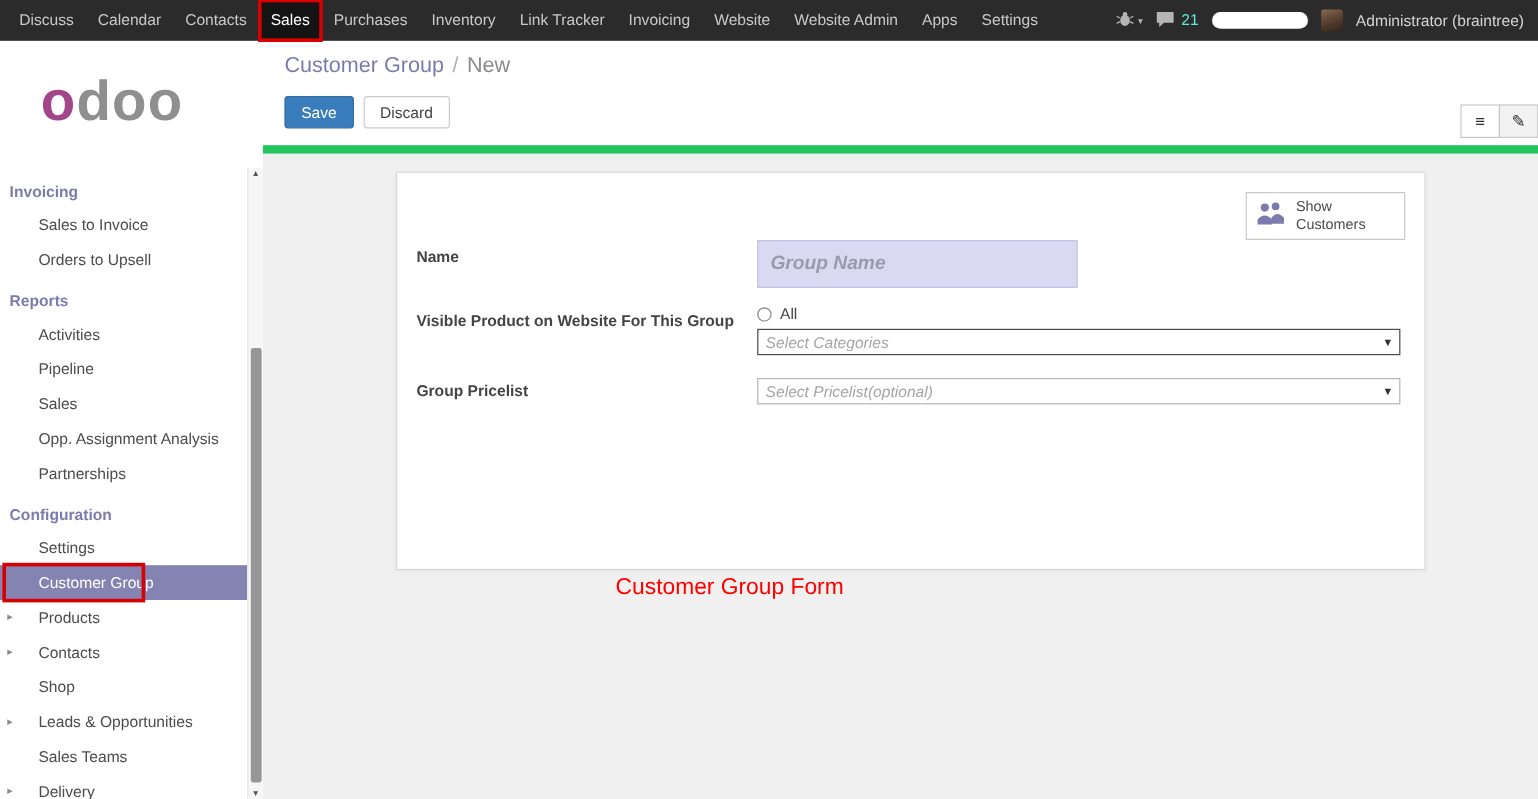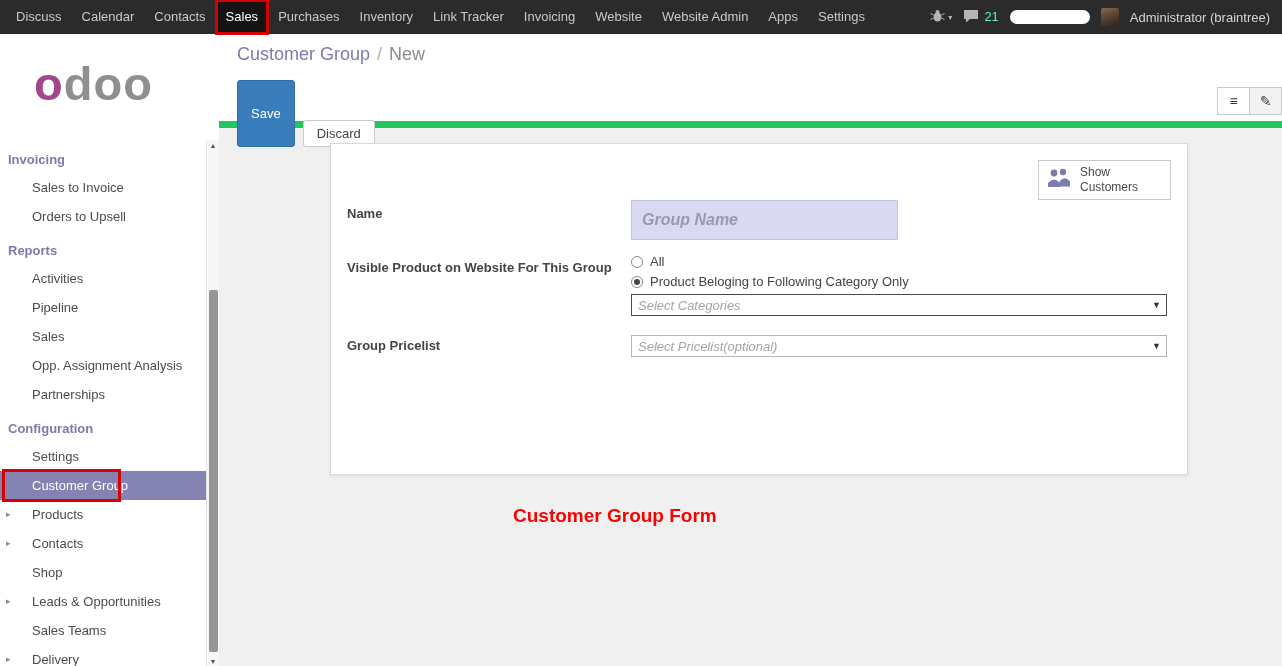--- a/index.html
+++ b/index.html
@@ -52,21 +52,21 @@
   
   .main { position:absolute; left:219px; top:34px; right:0; bottom:0; background:#f0f0f0; }
   .control-panel { background:#ffffff; height:94px; padding:10px 0 0 18px; position:relative; border-bottom:7px solid #22c55e; }
   .breadcrumb { font-size:18px; }
   .bc-parent { color:#7c7bad; cursor:pointer; }
   .bc-sep { color:#b0b0b0; margin:0 7px; }
   .bc-current { color:#8b8b8b; }
   .btn-row { margin-top:15px; display:flex; gap:8px; }
   .btn { font-family:"Liberation Sans", sans-serif; font-size:13px; border-radius:3px; padding:5px 13px; cursor:pointer; }
   .btn-save { background:#3a7dbc; border:1px solid #326ca4; color:#ffffff; }
-  .btn-discard { background:#ffffff; border:1px solid #cccccc; color:#444444;margin-top:40px; }
+  .btn-discard { background:#ffffff; border:1px solid #cccccc; color:#444444; }
   .view-switcher { position:absolute; right:0; top:53px; display:flex; }
   .vs-btn { width:33px; height:28px; background:#ffffff; border:1px solid #c9c9c9; margin-left:-1px;
     font-size:14px; color:#333; cursor:pointer; display:flex; align-items:center; justify-content:center; padding:0; }
   .vs-btn.active { background:#f2f2f2; }
 
   
   .content { position:relative; }
   .sheet { margin:15px 0 0 111px; width:858px; height:332px; background:#ffffff;
     border:1px solid #d9d9d9; box-shadow:0 1px 3px rgba(0,0,0,0.08); position:relative; }
   .show-customers { position:absolute; top:16px; right:16px; width:133px; height:40px;
@@ -88,21 +88,21 @@
 
   .select { height:22px; background:#ffffff; display:flex; align-items:center;
     padding:0 5px 0 6px; font-size:13px; cursor:pointer; }
   .select .ph { font-style:italic; color:#a5a5a5; overflow:hidden; white-space:nowrap; }
   .select .dd { margin-left:auto; font-size:9px; color:#333; }
   .select.categories { border:1px solid #4a4a4a; margin-top:3px; }
   .select.pricelist { border:1px solid #b5b5b5; }
   .frow.pricelist { margin-top:19px; }
   .frow.pricelist .flabel { padding-top:3px; }
 
-  .annotation { margin:30px 0 0 294px; display:inline-block; font-size:19px; font-weight:bold; color:#ff0000; }
+  .annotation { margin:4px 0 0 294px; display:inline-block; font-size:19px; font-weight:normal; color:#ff0000; }
 </style>
 </head>
 <body>
 
 <div class="topbar">
   <div class="tmenu">
     <div class="tmenu-item">Discuss</div>
     <div class="tmenu-item">Calendar</div>
     <div class="tmenu-item">Contacts</div>
     <div class="tmenu-item active">Sales</div>
@@ -238,24 +238,20 @@
           </div>
         </div>
 
         <div class="frow">
           <div class="flabel">Visible Product on Website For This Group</div>
           <div class="fvalue">
             <div class="radio-line">
               <span class="radio"></span>
               <span>All</span>
             </div>
-            <div class="radio-line">
-              <span class="radio checked"></span>
-              <span>Product Beloging to Following Category Only</span>
-            </div>
             <div class="select categories">
               <span class="ph">Select Categories</span>
               <span class="dd">▼</span>
             </div>
           </div>
         </div>
 
         <div class="frow pricelist">
           <div class="flabel">Group Pricelist</div>
           <div class="fvalue">

